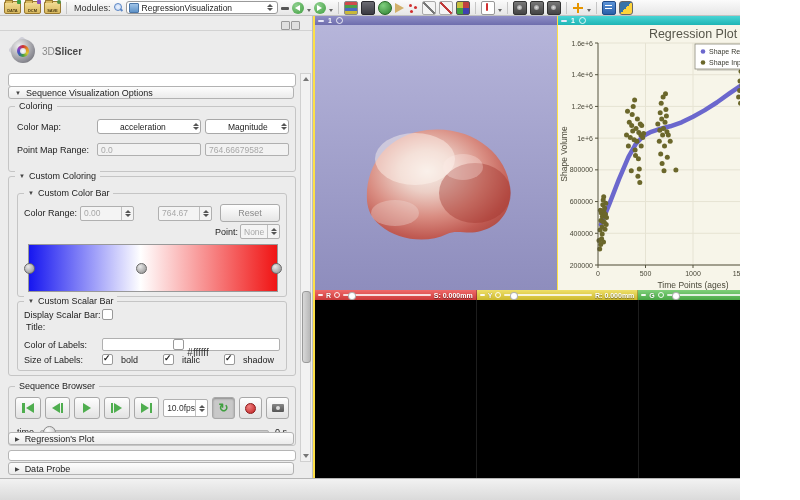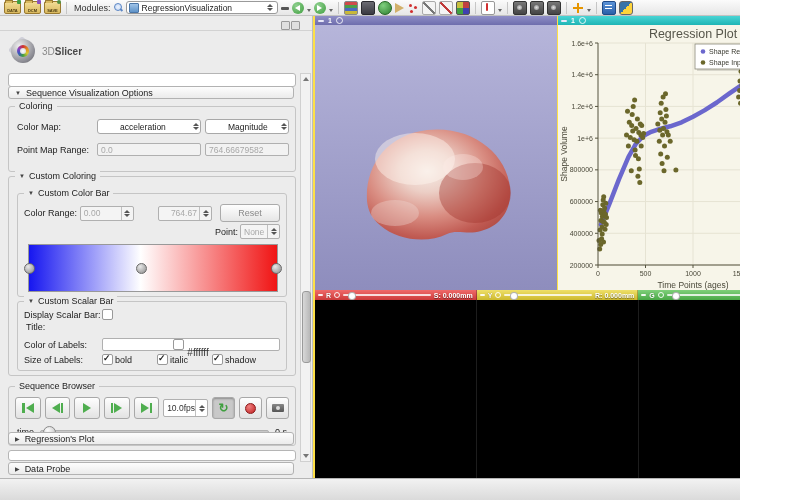--- a/index.html
+++ b/index.html
@@ -74,21 +74,21 @@
   .field{height:13px;background:#fff;border:1px solid #b0b0b0;border-radius:2px;font-size:8.5px;display:flex;align-items:center;padding:0 3px;box-sizing:border-box;}
   .field.dis{background:#f2f2f2;color:#a8a8a8;}
   .spin{height:15px;background:#f4f4f4;border:1px solid #b0b0b0;border-radius:2px;display:flex;align-items:center;box-sizing:border-box;}
   .spin .val{flex:1;font-size:8.5px;color:#a8a8a8;padding-left:3px;}
   .spin .stepper{border-left:1px solid #c0c0c0;height:100%;width:11px;}
   .btn{background:linear-gradient(#fefefe,#e6e6e6);border:1px solid #ababab;border-radius:3px;font-size:9px;color:#888;display:flex;align-items:center;justify-content:center;}
   .gradbar{position:absolute;background:linear-gradient(90deg,#1616f0 0%,#ffffff 45%,#f01414 100%);border:1px solid #999;}
   .ghandle{position:absolute;width:9px;height:9px;border-radius:50%;background:radial-gradient(circle at 35% 30%,#e8e8e8,#8a8a8a);border:1px solid #6a6a6a;top:50%;margin-top:-5px;}
   .chk{width:9px;height:9px;background:#fff;border:1px solid #999;border-radius:2px;position:relative;flex:none;}
   .chk.on::after{content:"✓";position:absolute;left:0px;top:-2px;font-size:9px;color:#222;font-weight:bold;}
-  .chklbl{font-size:9px;color:#222;margin-left:2px;}
+  .chklbl{font-size:9px;color:#222;margin-left:8px;}
   
   .navbtn{width:27px;height:20px;background:linear-gradient(#fefefe,#e2e2e2);border:1px solid #a8a8a8;border-radius:3px;display:flex;align-items:center;justify-content:center;gap:1px;}
   .navbtn.pressed{background:#c9c9c9;box-shadow:inset 0 1px 2px rgba(0,0,0,.3);}
   .t-r{width:0;height:0;border-top:5px solid transparent;border-bottom:5px solid transparent;border-left:8px solid #4fae4f;}
   .t-l{width:0;height:0;border-top:5px solid transparent;border-bottom:5px solid transparent;border-right:8px solid #4fae4f;}
   .vbar{width:2.5px;height:10px;background:#4fae4f;}
   .loop-glyph{font-size:12px;color:#3f9f3f;font-weight:bold;line-height:10px;}
   .rec-glyph{width:9px;height:9px;border-radius:50%;background:radial-gradient(circle at 35% 30%,#f08080,#c02020);border:1px solid #8a1a1a;}
   .cambtn-ic{width:12px;height:8px;background:linear-gradient(#888,#555);border-radius:1px;position:relative;}
   .cambtn-ic::after{content:"";position:absolute;left:4px;top:2px;width:4px;height:4px;border-radius:50%;background:#ddd;}
@@ -251,21 +251,21 @@
         </div>
         <div class="row" style="left:6px;top:10px;width:256px;">
           <span class="lbl" style="width:58px;">Color Range:</span>
           <div class="spin" style="width:56px;">
             <span class="val">0.00</span>
             <span class="stepper">
                 <span class="up"></span>
                 <span class="dn"></span>
               </span>
           </div>
-          <div class="spin" style="width:56px;margin-left:24px;padding-left:9px;">
+          <div class="spin" style="width:56px;margin-left:24px;">
             <span class="val">764.67</span>
             <span class="stepper">
                 <span class="up"></span>
                 <span class="dn"></span>
               </span>
           </div>
           <div class="btn" style="width:60px;height:16px;margin-left:8px;">
               <span>Reset</span>
             </div>
         </div>

